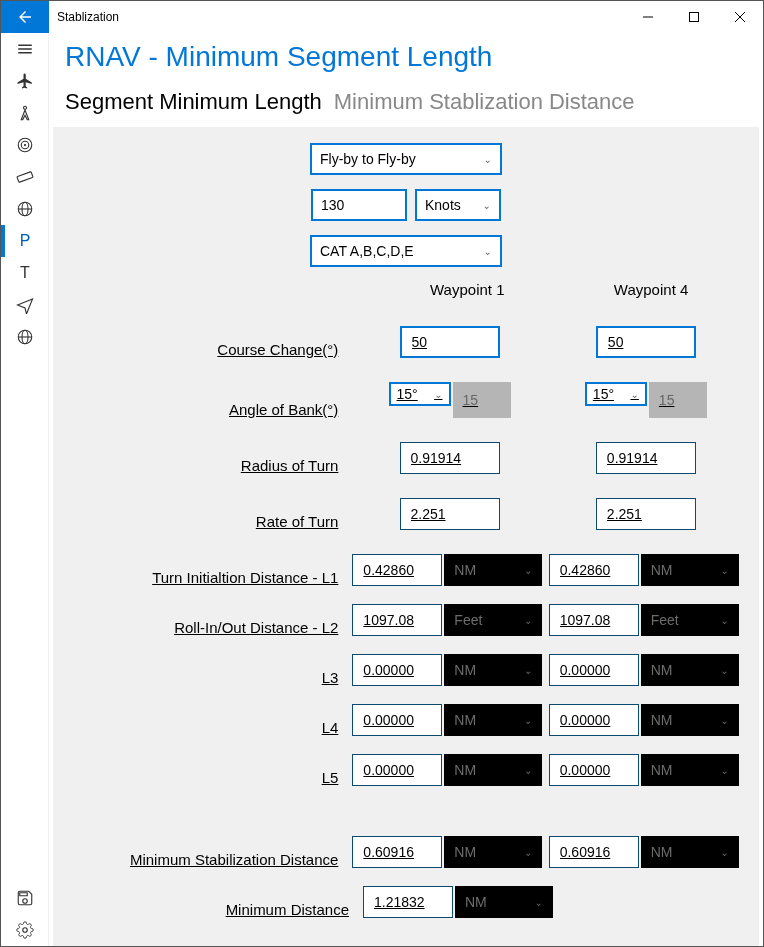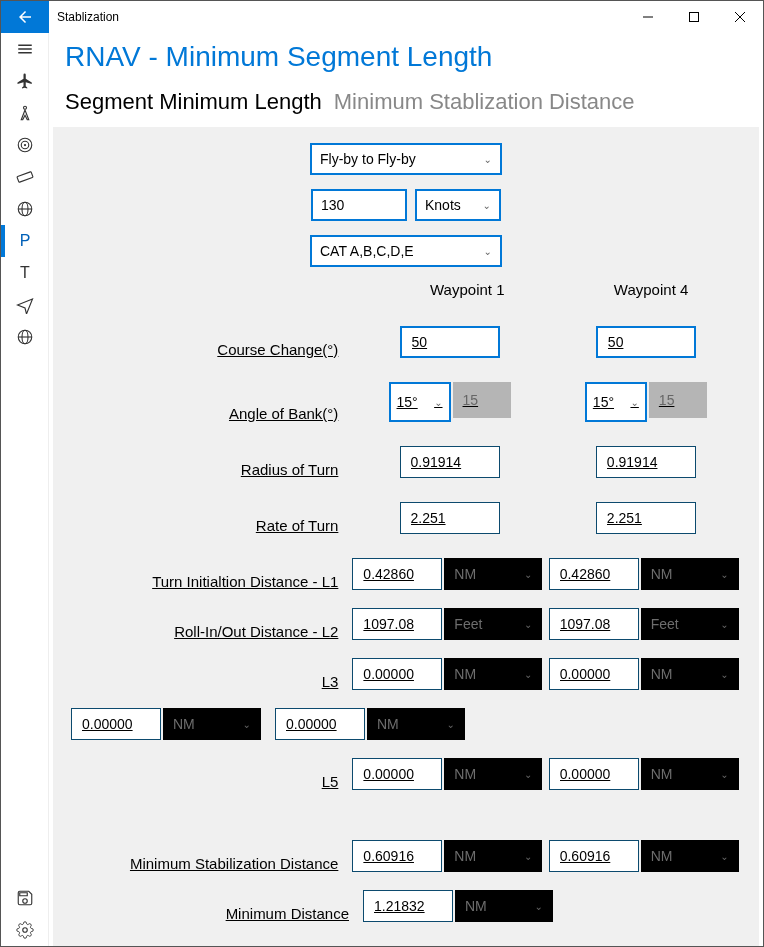--- a/index.html
+++ b/index.html
@@ -43,21 +43,21 @@
     .gh-col { width: 204px; text-align: center; font-size: 15px; color: #000; }
     
     .grid-row { display: flex; align-items: flex-end; margin-bottom: 18px; text-decoration: underline; }
     .gr-label { width: 292px; text-align: right; padding-right: 12px; font-size: 15px; color: #000; }
     .gr-cell { width: 204px; display: flex; gap: 2px; padding-left: 2px; }
     
     .input-blue { border: 2px solid #0178D7; background: #fff; height: 32px; padding: 0 10px; font-size: 14px; width: 100px; outline: none; }
     .input-gray { border: 1px solid #0c4a6e; background: #fff; height: 32px; padding: 0 10px; font-size: 14px; width: 90px; outline: none; }
     .gray-disabled { border: none; background: #b5b5b5; height: 36px; display: flex; align-items: center; padding: 0 10px; font-size: 14px; color: #666; width: 58px; }
     
-    .dd-blue-sm { border: 2px solid #0178D7; background: #fff; height: 40px; width: 62px; display: flex; align-items: center; justify-content: space-between; padding: 0 6px; font-size: 14px; cursor: pointer; }
+    .dd-blue-sm { border: 2px solid #0178D7; background: #fff; height: 24px; width: 62px; display: flex; align-items: center; justify-content: space-between; padding: 0 6px; font-size: 14px; cursor: pointer; }
     
     .unit-dd { border: none; background: #000000; height: 32px; width: 98px; display: flex; align-items: center; justify-content: space-between; padding: 0 10px; font-size: 14px; color: #6d6d6d; cursor: pointer; }
     
     svg.icon { width: 18px; height: 18px; }
   </style>
 </head>
 <body>
 
 <div class="titlebar">
   <div class="back-btn">
@@ -288,20 +288,21 @@
         <div class="gr-cell">
             <input class="input-gray" value="0.00000" style="">
             <div class="unit-dd">
               <span>NM</span>
               <span class="chev">⌄</span>
             </div>
           </div>
       </div>
 
       <div class="grid-row">
+        <div class="gr-label">L4</div>
         <div class="gr-cell">
             <input class="input-gray" value="0.00000" style="">
             <div class="unit-dd">
               <span>NM</span>
               <span class="chev">⌄</span>
             </div>
           </div>
         <div class="gr-cell">
             <input class="input-gray" value="0.00000" style="">
             <div class="unit-dd">

